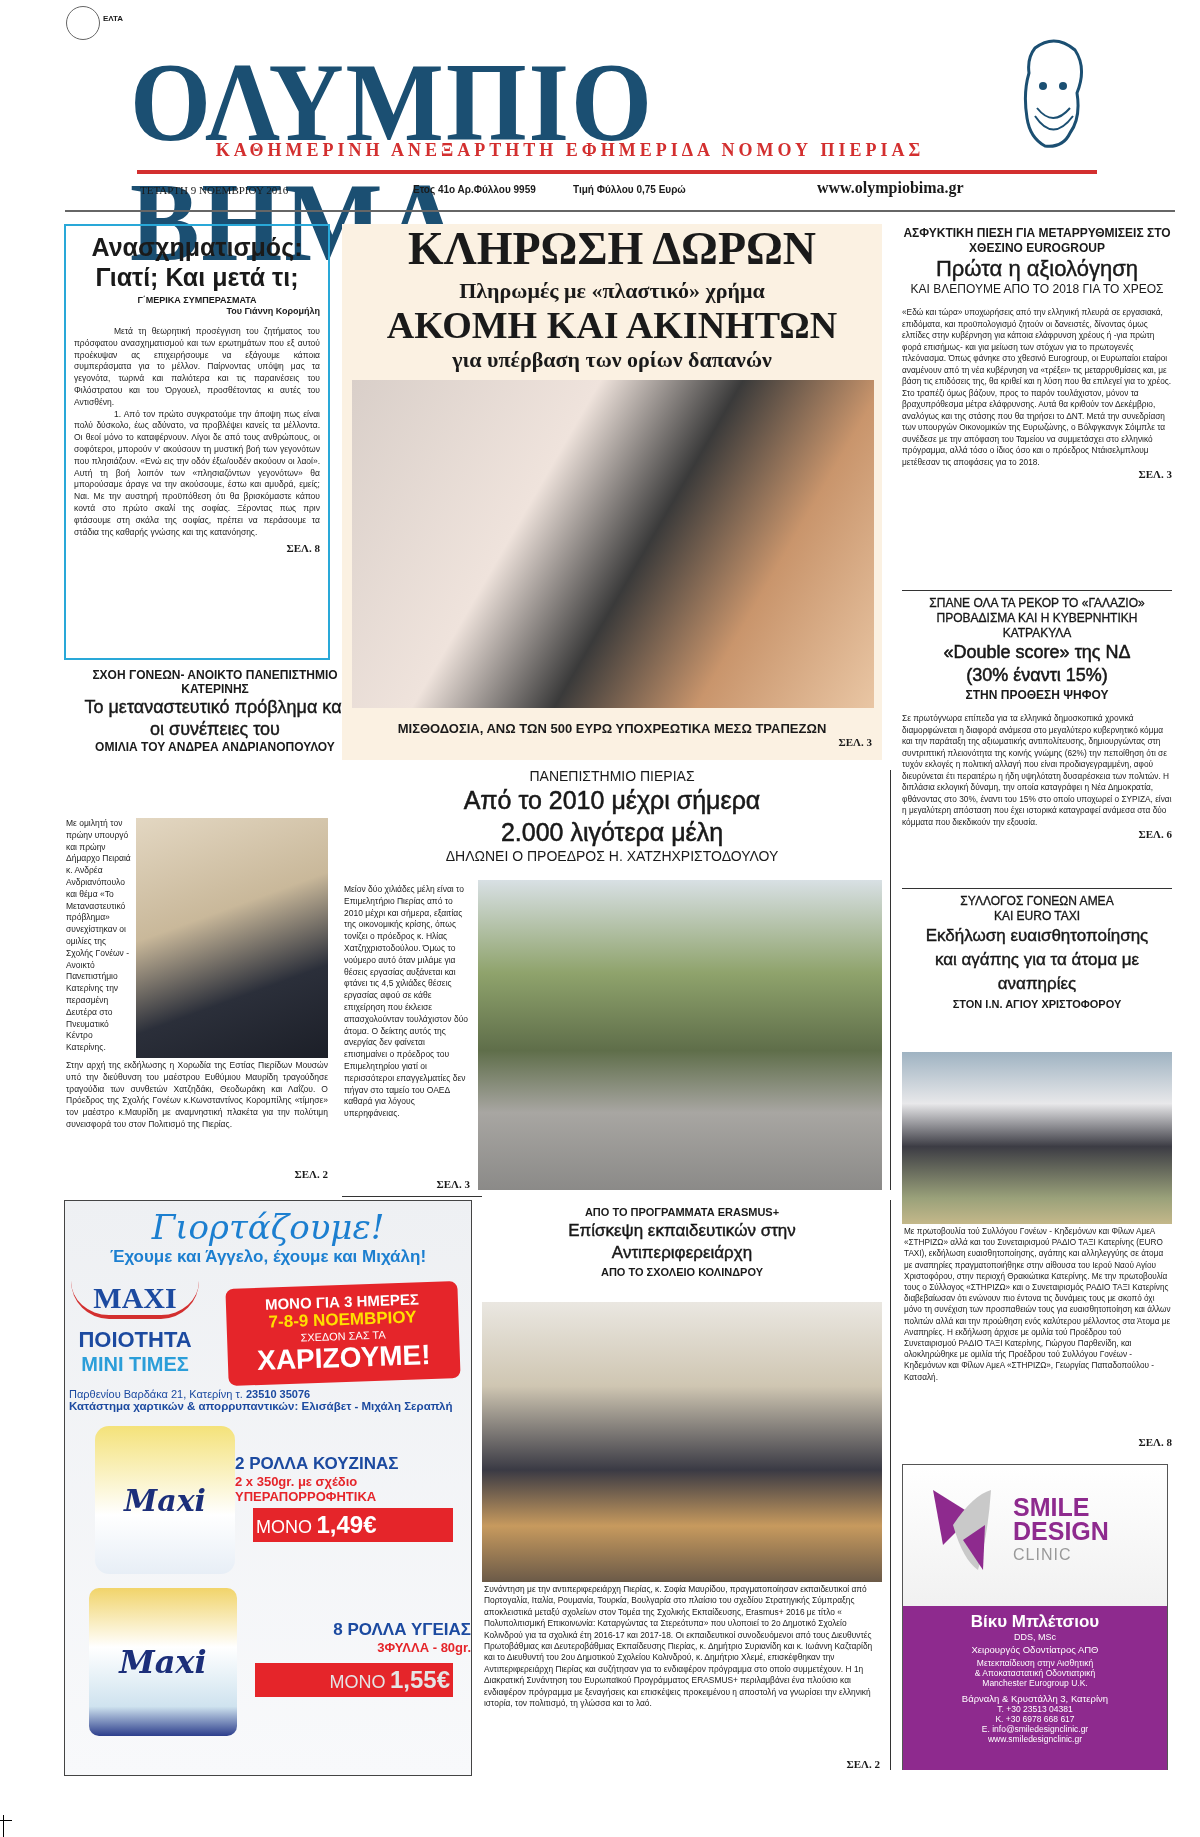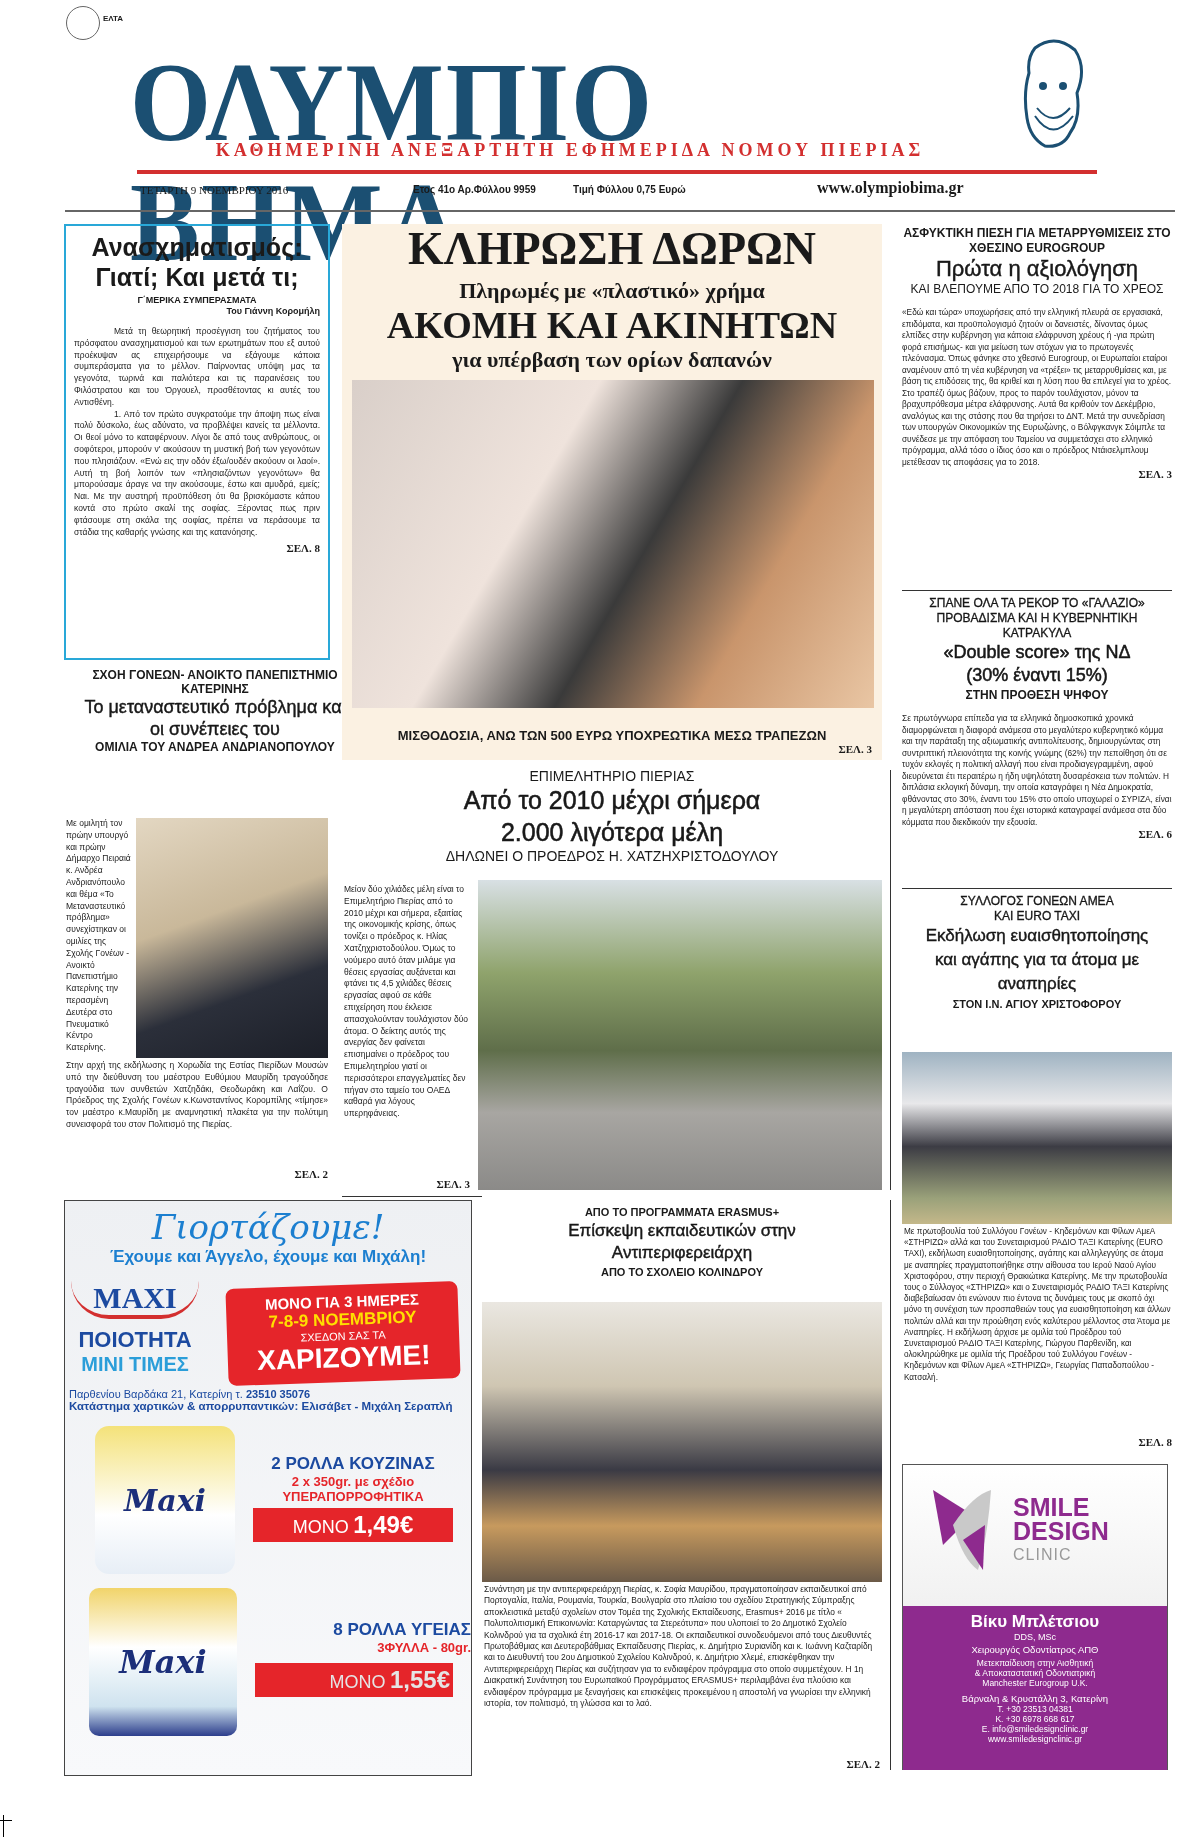--- a/index.html
+++ b/index.html
@@ -59,27 +59,27 @@
 <div class="abs photo" style="left:136px;top:818px;width:192px;height:240px;background:linear-gradient(160deg,#e3d7c2 0%,#c9b89a 40%,#2b2f3a 70%,#1c1f28 100%)"></div>
 <p class="abs body-text" style="left:66px;top:1060px;width:262px">Στην αρχή της εκδήλωσης η Χορωδία της Εστίας Πιερίδων Μουσών υπό την διεύθυνση του μαέστρου Ευθύμιου Μαυρίδη τραγούδησε τραγούδια των συνθετών Χατζηδάκι, Θεοδωράκη και Λαΐζου. Ο Πρόεδρος της Σχολής Γονέων κ.Κωνσταντίνος Κορομπίλης «τίμησε» τον μαέστρο κ.Μαυρίδη με αναμνηστική πλακέτα για την πολύτιμη συνεισφορά του στον Πολιτισμό της Πιερίας.</p>
 <div class="abs sel" style="left:66px;top:1168px;width:262px">ΣΕΛ. 2</div>
 
 <div class="abs" style="left:342px;top:224px;width:540px;height:536px;background:#fbf1e2">
   <div class="big" style="font-family:'Liberation Serif',serif;font-size:46px;line-height:50px">ΚΛΗΡΩΣΗ ΔΩΡΩΝ</div>
   <div class="big" style="font-family:'Liberation Serif',serif;font-size:22px;margin-top:4px">Πληρωμές με «πλαστικό» χρήμα</div>
   <div class="big" style="font-family:'Liberation Serif',serif;font-size:38px;line-height:42px">ΑΚΟΜΗ ΚΑΙ ΑΚΙΝΗΤΩΝ</div>
   <div class="big" style="font-family:'Liberation Serif',serif;font-size:22px;line-height:28px">για υπέρβαση των ορίων δαπανών</div>
   <div class="photo" style="margin:6px 8px 0 10px;height:328px;background:linear-gradient(120deg,#d9cfc9 0%,#efe3dc 35%,#3a3a3a 55%,#c9956c 75%,#e9c6a4 100%)"></div>
-  <div class="big" style="font-size:13px;margin-top:20px">ΜΙΣΘΟΔΟΣΙΑ, ΑΝΩ ΤΩΝ 500 ΕΥΡΩ ΥΠΟΧΡΕΩΤΙΚΑ ΜΕΣΩ ΤΡΑΠΕΖΩΝ</div>
+  <div class="big" style="font-size:13px;margin-top:13px">ΜΙΣΘΟΔΟΣΙΑ, ΑΝΩ ΤΩΝ 500 ΕΥΡΩ ΥΠΟΧΡΕΩΤΙΚΑ ΜΕΣΩ ΤΡΑΠΕΖΩΝ</div>
   <div class="sel" style="padding-right:10px">ΣΕΛ. 3</div>
 </div>
 
 <div class="abs vrule" style="left:890px;top:770px;height:420px"></div>
 <div class="abs" style="left:342px;top:768px;width:540px">
-  <div class="kicker" style="font-weight:normal;font-size:14px">ΕΠΙΜΕΛΗΤΗΡΙΟ ΠΙΕΡΙΑΣ</div>
+  <div class="kicker" style="font-weight:normal;font-size:14px">ΠΑΝΕΠΙΣΤΗΜΙΟ ΠΙΕΡΙΑΣ</div>
   <div class="big" style="font-size:25px;line-height:32px;font-weight:normal;-webkit-text-stroke:0.5px #111;padding:0 100px">Από το 2010 μέχρι σήμερα 2.000 λιγότερα μέλη</div>
   <div class="kicker" style="font-weight:normal;font-size:14px">ΔΗΛΩΝΕΙ Ο ΠΡΟΕΔΡΟΣ Η. ΧΑΤΖΗΧΡΙΣΤΟΔΟΥΛΟΥ</div>
 </div>
 <p class="abs body-text" style="left:344px;top:884px;width:126px;text-align:left">Μείον δύο χιλιάδες μέλη είναι το Επιμελητήριο Πιερίας από το 2010 μέχρι και σήμερα, εξαιτίας της οικονομικής κρίσης, όπως τονίζει ο πρόεδρος κ. Ηλίας Χατζηχριστοδούλου. Όμως το νούμερο αυτό όταν μιλάμε για θέσεις εργασίας αυξάνεται και φτάνει τις 4,5 χιλιάδες θέσεις εργασίας αφού σε κάθε επιχείρηση που έκλεισε απασχολούνταν τουλάχιστον δύο άτομα. Ο δείκτης αυτός της ανεργίας δεν φαίνεται επισημαίνει ο πρόεδρος του Επιμελητηρίου γιατί οι περισσότεροι επαγγελματίες δεν πήγαν στο ταμείο του ΟΑΕΔ καθαρά για λόγους υπερηφάνειας.</p>
 <div class="abs sel" style="left:344px;top:1178px;width:126px">ΣΕΛ. 3</div>
 <div class="abs photo" style="left:478px;top:880px;width:404px;height:310px;background:linear-gradient(180deg,#d8e0e4 0%,#8fa36c 30%,#5f6e4a 55%,#a8a6a2 75%,#8b8a88 100%)"></div>
 <div class="abs rule" style="left:342px;top:1196px;width:140px"></div>
 
 <div class="abs" style="left:902px;top:226px;width:270px">
   <div class="kicker" style="font-weight:bold;font-size:12px;line-height:15px">ΑΣΦΥΚΤΙΚΗ ΠΙΕΣΗ ΓΙΑ ΜΕΤΑΡΡΥΘΜΙΣΕΙΣ ΣΤΟ ΧΘΕΣΙΝΟ EUROGROUP</div>
@@ -126,21 +126,21 @@
   </div>
   <div style="font-size:11px;color:#1c4aa0;padding:6px 4px 0">
     <span>Παρθενίου Βαρδάκα 21, Κατερίνη τ. </span><b>23510 35076</b>
   </div>
   <div style="font-size:11.5px;font-weight:bold;color:#1c4aa0;padding:0 4px">Κατάστημα χαρτικών &amp; απορρυπαντικών: Ελισάβετ - Μιχάλη Σεραπλή</div>
 
   <div style="display:flex;margin-top:14px;align-items:center">
     <div style="width:140px;height:148px;margin-left:30px;border-radius:14px;background:linear-gradient(180deg,#f4e27a,#fff 60%,#e7eef6);display:flex;align-items:center;justify-content:center">
         <span style="font-family:'DejaVu Serif',serif;font-style:italic;font-weight:bold;font-size:30px;color:#1c2f7a">Maxi</span>
       </div>
-    <div style="flex:1;text-align:center">
+    <div style="flex:1;text-align:left">
       <div style="font-weight:bold;font-size:17px;color:#1c4aa0">2 ΡΟΛΛΑ ΚΟΥΖΙΝΑΣ</div>
       <div style="font-weight:bold;font-size:13px;color:#e5252a">2 x 350gr. με σχέδιο</div>
       <div style="font-weight:bold;font-size:13px;color:#e5252a">ΥΠΕΡΑΠΟΡΡΟΦΗΤΙΚΑ</div>
       <div style="background:#e5252a;color:#fff;margin:4px 18px;padding:3px"><span style="font-size:18px">ΜΟΝΟ</span> <b style="font-size:24px">1,49€</b></div>
     </div>
   </div>
   <div style="display:flex;margin-top:14px;align-items:center">
     <div style="width:148px;height:148px;margin-left:24px;border-radius:10px;background:linear-gradient(180deg,#f1d46a,#fff 40%,#cfe3ef 80%,#2c3e8c);display:flex;align-items:center;justify-content:center">
         <span style="font-family:'DejaVu Serif',serif;font-style:italic;font-weight:bold;font-size:32px;color:#1c2f7a">Maxi</span>
       </div>

